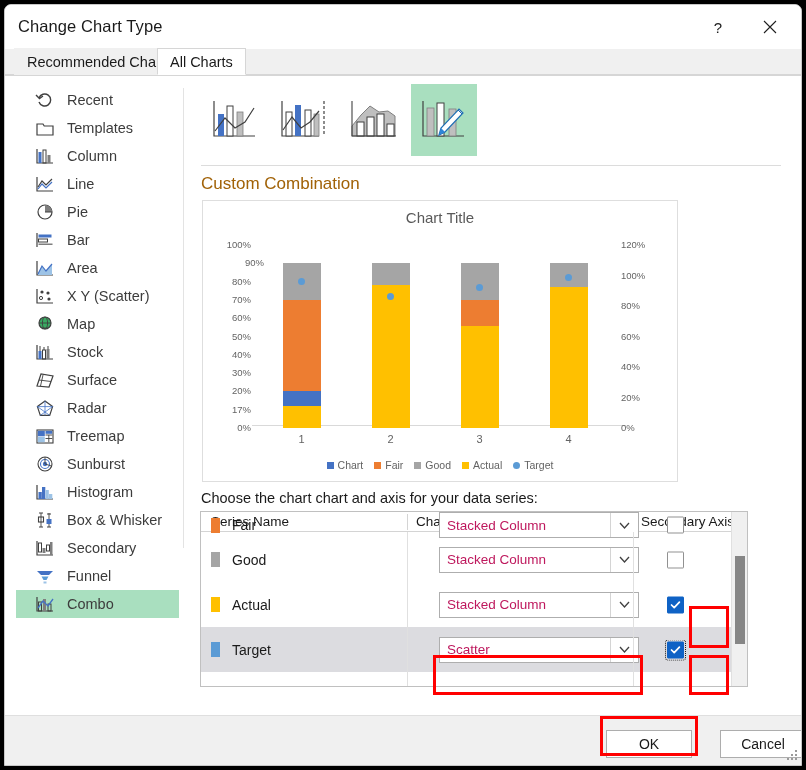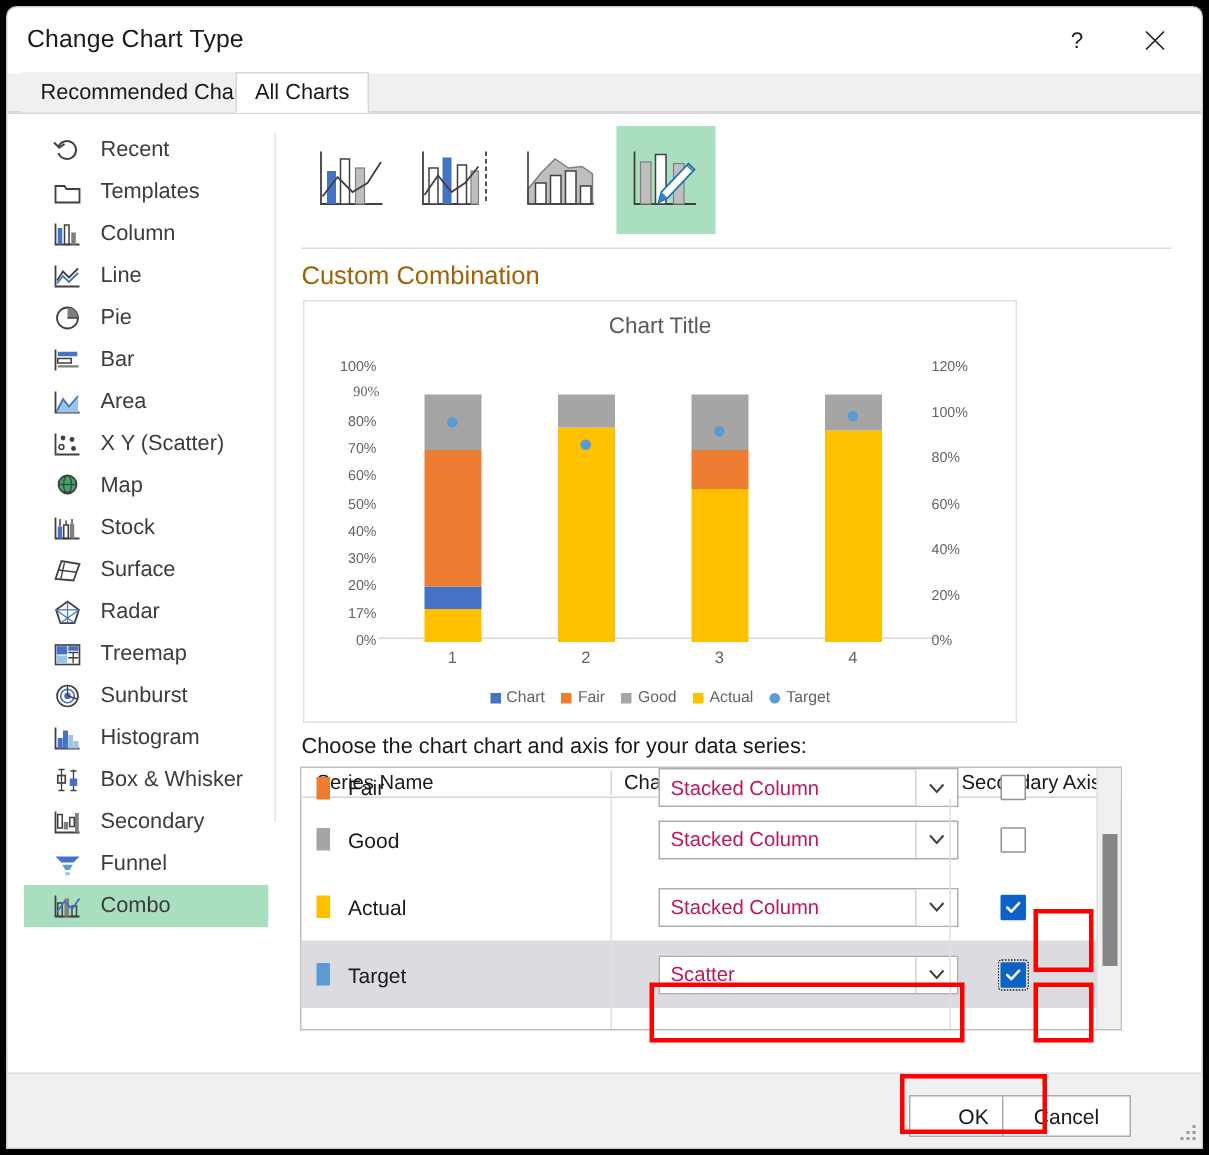--- a/index.html
+++ b/index.html
@@ -323,21 +323,21 @@
     position: absolute;
     top: 14px;
     width: 86px; height: 28px;
     border: 1px solid #adadad;
     background: #ffffff;
     font-size: 14px;
     color: #1a1a1a;
     display: flex; align-items: center; justify-content: center;
   }
   .btn-ok { left: 601px; }
-  .btn-cancel { left: 663px; }
+  .btn-cancel { left: 715px; }
   .grip {
     position: absolute;
     right: 4px; bottom: 3px;
     width: 12px; height: 12px;
   }
   .grip i {
     position: absolute;
     width: 2px; height: 2px;
     background: #9a9a9a;
   }
@@ -653,21 +653,21 @@
             <div class="tgt-dot" style="left: 50%; bottom: 140.91px; background: rgb(91, 155, 213);"></div>
           </div>
           <div class="bar-group" style="left: 292.5px; height: 183px;">
             <div class="seg" style="background: rgb(255, 192, 0); bottom: 0px; height: 140.91px;"></div>
             <div class="seg" style="background: rgb(165, 165, 165); bottom: 140.91px; height: 23.79px;"></div>
             <div class="tgt-dot" style="left: 50%; bottom: 150.06px; background: rgb(91, 155, 213);"></div>
           </div>
         </div>
       <div id="axis-left">
           <div class="axis-l" style="left: 8px; top: 38px;">100%</div>
-          <div class="axis-l" style="left: 10px; top: 56.3px; font-family: Liberation Serif, serif;">90%</div>
+          <div class="axis-l" style="left: 21px; top: 56.3px;">90%</div>
           <div class="axis-l" style="left: 8px; top: 74.6px;">80%</div>
           <div class="axis-l" style="left: 8px; top: 92.9px;">70%</div>
           <div class="axis-l" style="left: 8px; top: 111.2px;">60%</div>
           <div class="axis-l" style="left: 8px; top: 129.5px;">50%</div>
           <div class="axis-l" style="left: 8px; top: 147.8px;">40%</div>
           <div class="axis-l" style="left: 8px; top: 166.1px;">30%</div>
           <div class="axis-l" style="left: 8px; top: 184.4px;">20%</div>
           <div class="axis-l" style="left: 8px; top: 202.7px;">17%</div>
           <div class="axis-l" style="left: 8px; top: 221px;">0%</div>
         </div>

